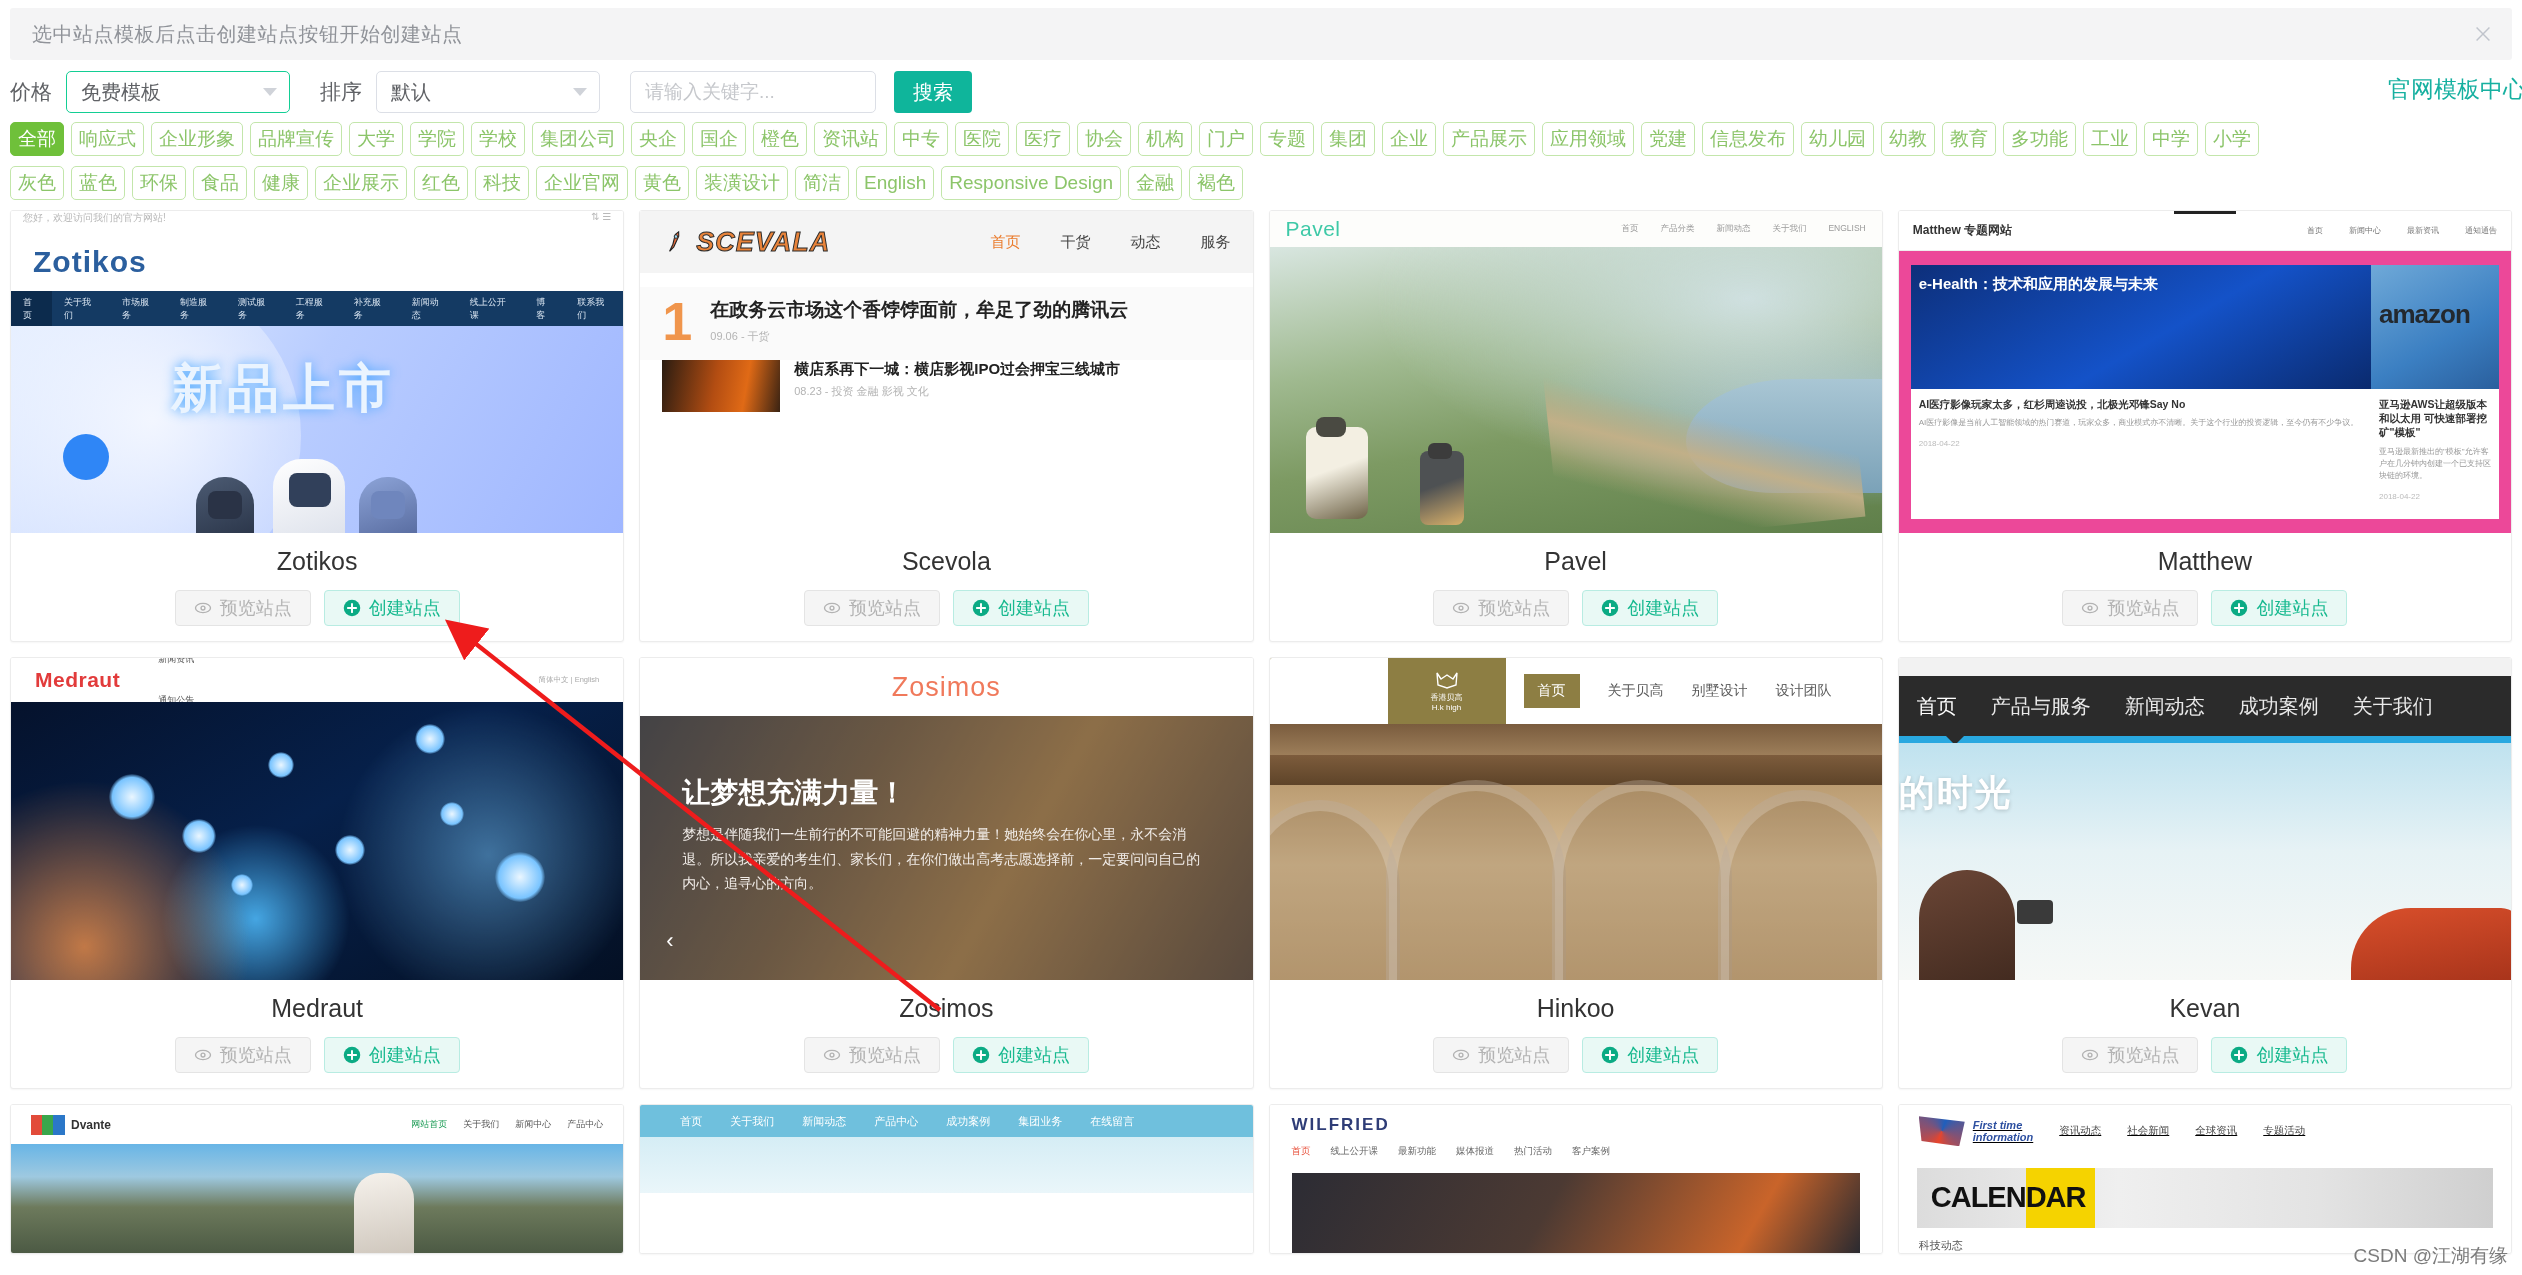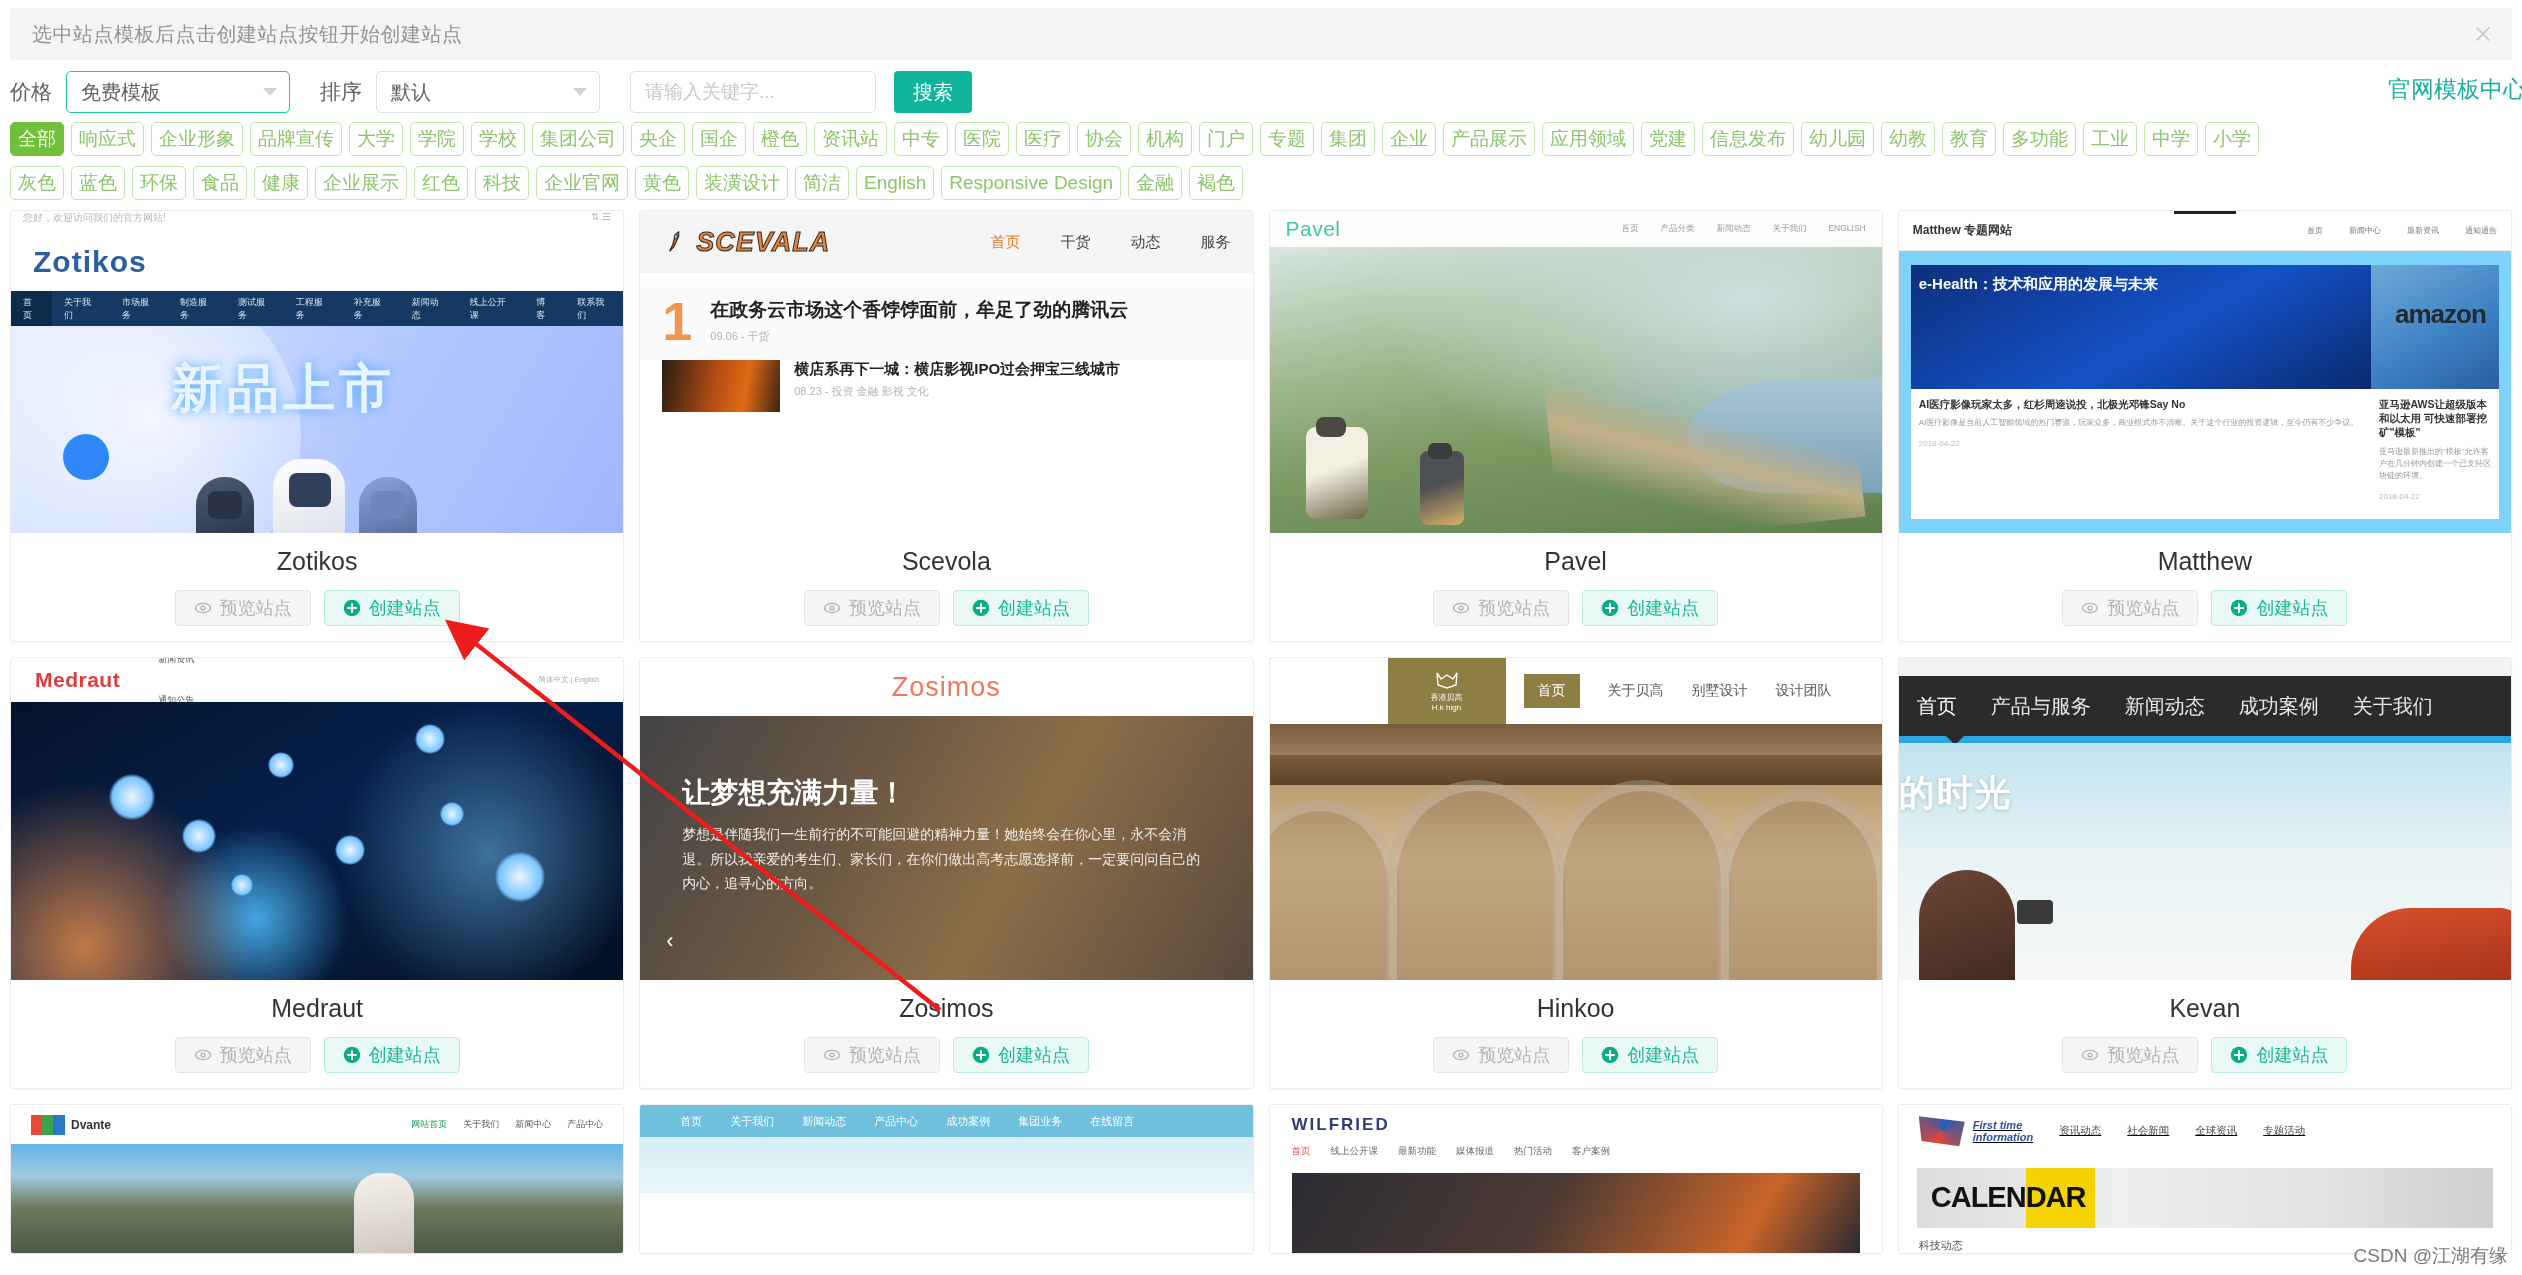--- a/index.html
+++ b/index.html
@@ -218,26 +218,26 @@
     transform:rotate(-6deg); }
   .p-sea { position:absolute; right:0; top:46%; width:32%; height:40%;
     background:linear-gradient(180deg,#a9c6d4,#7ba2b8); border-radius:60% 0 0 50%; }
   .p-rider { position:absolute; border-radius:4px; }
 
   
   .m-head { height:40px; background:#fff; display:flex; align-items:center; padding:0 14px; border-bottom:1px solid #eee; position:relative; }
   .m-logo { font-size:12px; color:#333; font-weight:bold; }
   .m-nav { margin-left:auto; display:flex; gap:26px; font-size:8px; color:#777; }
   .m-tab { position:absolute; left:50%; transform:translateX(-50%); top:-1px; width:62px; height:4px; background:#222; }
-  .m-body { flex:1; background:#7dd3fc; padding:14px 12px; display:flex; }
+  .m-body { flex:1; background:#ec4899; padding:14px 12px; display:flex; }
   .m-art { background:#fff; flex:1 1 0; min-width:0; }
   .m-img { height:124px; background:linear-gradient(150deg,#0d2f7a,#1452c8 55%,#0a2a6e); position:relative; }
   .m-img .t { position:absolute; left:8px; top:10px; font-size:15px; font-weight:bold; color:#fff; white-space:nowrap; }
   .m-img2 { height:124px; background:linear-gradient(150deg,#6fa9d8,#3b7fc2 60%,#2a5f9d); position:relative; }
-  .m-img2 .amz { position:absolute; left:24px; top:34px; font-size:26px; font-weight:bold; color:#23292f; letter-spacing:-1px; }
+  .m-img2 .amz { position:absolute; left:8px; top:34px; font-size:26px; font-weight:bold; color:#23292f; letter-spacing:-1px; }
   .m-tt { font-size:10.5px; font-weight:bold; color:#333; padding:8px 8px 0 8px; line-height:1.35; }
   .m-dd { font-size:8px; color:#999; padding:6px 8px 0 8px; line-height:1.5; }
   .m-date { font-size:8px; color:#bbb; padding:10px 8px; }
 
   
   .md-head { height:44px; background:#fff; display:flex; align-items:center; padding:0 24px; }
   .md-logo { font-size:21px; color:#e23b3b; font-weight:bold; letter-spacing:.5px; }
   .md-nav { display:flex; gap:28px; margin-left:38px; font-size:9px; color:#555;flex-direction:column; }
   .md-lang { margin-left:auto; font-size:7.5px; color:#aaa; }
   .md-hero { flex:1; position:relative; overflow:hidden;

